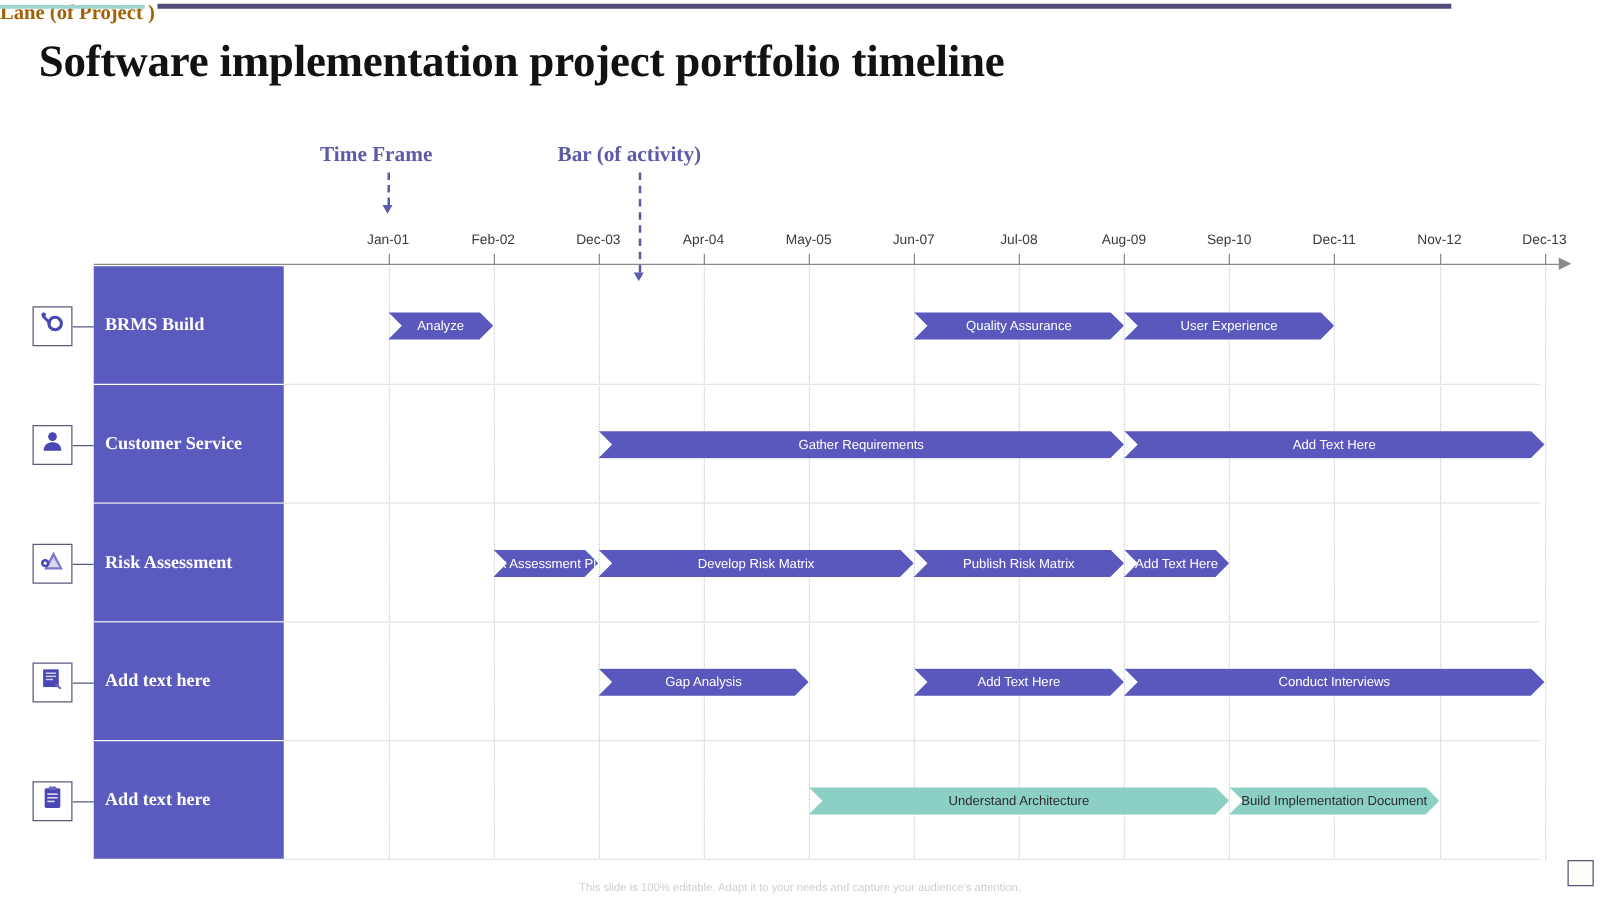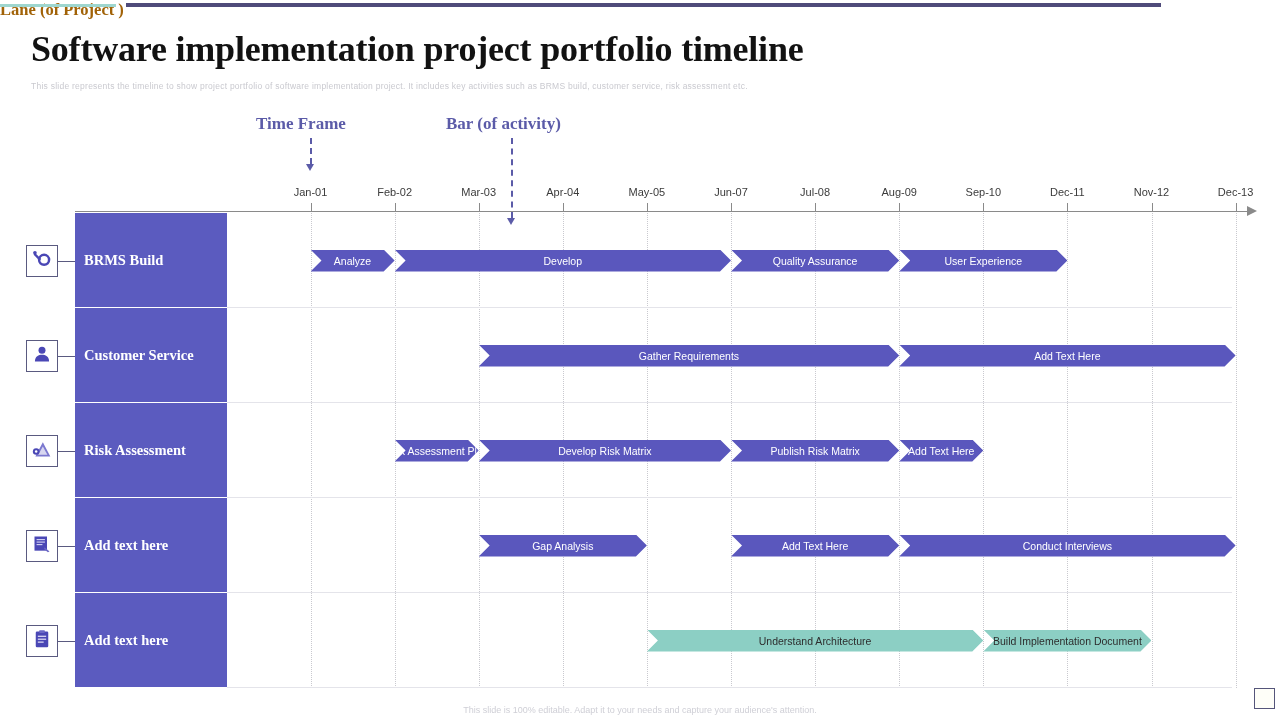--- a/index.html
+++ b/index.html
@@ -150,41 +150,40 @@
 </style>
 </head>
 <body>
 
 <div class="slide">
 
   <div class="top-rule-teal"></div>
   <div class="top-rule-purple"></div>
 
   <div class="title">Software implementation project portfolio timeline</div>
-  <div class="subtitle">This slide represents the timeline  to show project portfolio of software implementation  project. It includes key activities such as BRMS  build,  customer service, risk assessment etc.</div>
 
   <div class="callout callout-timeframe">Time Frame</div>
   <div class="callout callout-bar">Bar (of activity)</div>
   <div class="callout-lane">Lane (of Project )</div>
 
   <div class="dash-v dash-timeframe"></div>
   <div class="arrow-down arrow-timeframe"></div>
   <div class="dash-v dash-bar"></div>
   <div class="arrow-down arrow-bar"></div>
   <div class="dash-v dash-lane"></div>
   <div class="arrow-down arrow-lane"></div>
 
   <div class="chart" id="chart">
       <div class="month-label" style="left:310.5px">Jan-01</div>
       <div class="axis-tick" style="left:310.5px"></div>
       <div class="grid-v" style="left:310.5px;height:475px"></div>
       <div class="month-label" style="left:394.6px">Feb-02</div>
       <div class="axis-tick" style="left:394.6px"></div>
       <div class="grid-v" style="left:394.6px;height:475px"></div>
-      <div class="month-label" style="left:478.7px">Mar-03</div>
+      <div class="month-label" style="left:478.7px">Dec-03</div>
       <div class="axis-tick" style="left:478.7px"></div>
       <div class="grid-v" style="left:478.7px;height:475px"></div>
       <div class="month-label" style="left:562.8px">Apr-04</div>
       <div class="axis-tick" style="left:562.8px"></div>
       <div class="grid-v" style="left:562.8px;height:475px"></div>
       <div class="month-label" style="left:646.9px">May-05</div>
       <div class="axis-tick" style="left:646.9px"></div>
       <div class="grid-v" style="left:646.9px;height:475px"></div>
       <div class="month-label" style="left:731px">Jun-07</div>
       <div class="axis-tick" style="left:731px"></div>
@@ -217,23 +216,20 @@
         <span><svg width="20" height="20" viewBox="0 0 24 24">
             <circle cx="14.5" cy="13" r="6" fill="none" stroke="#4a47b5" stroke-width="3"></circle>
             <circle cx="14.5" cy="13" r="2" fill="#fff"></circle>
             <path d="M3 4 L11 12 L9 14 L2 7 Z" fill="#4a47b5"></path>
             <circle cx="3.5" cy="4.5" r="2.2" fill="#4a47b5"></circle>
           </svg></span>
       </div>
       <div class="bar purple" style="left:310.5px;top:249.5px;width:84.10000000000002px">
         <span class="bar-label">Analyze</span>
       </div>
-      <div class="bar purple" style="left:394.6px;top:249.5px;width:336.4px">
-        <span class="bar-label">Develop</span>
-      </div>
       <div class="bar purple" style="left:731px;top:249.5px;width:168.19999999999993px">
         <span class="bar-label">Quality Assurance</span>
       </div>
       <div class="bar purple" style="left:899.1999999999999px;top:249.5px;width:168.20000000000016px">
         <span class="bar-label">User Experience</span>
       </div>
       <div class="lane-band" style="top:308px;height:95px"></div>
       <div class="lane-left" style="top:308px;height:95px"></div>
       <div class="lane-name" style="top:346.5px">Customer Service</div>
       <div class="icon-connector" style="left:58px;top:355.5px"></div>

